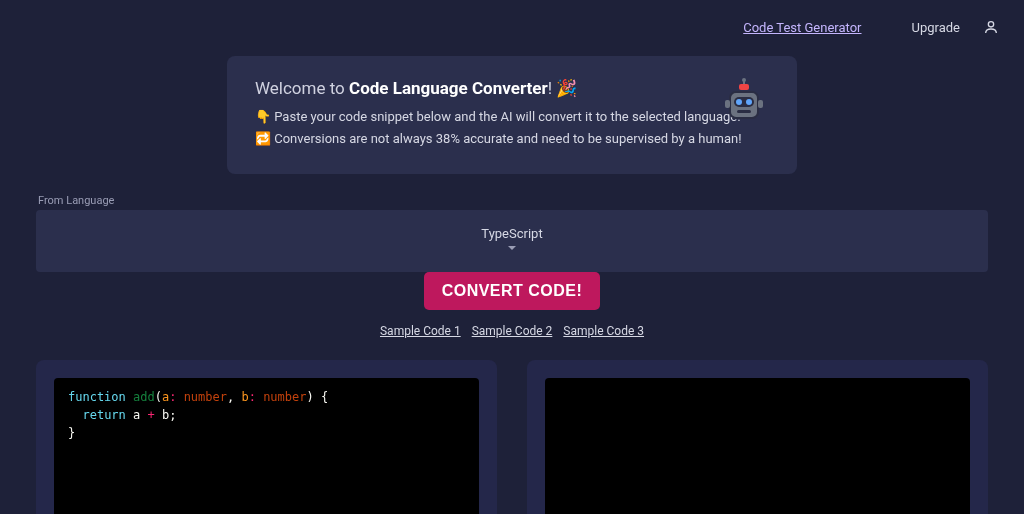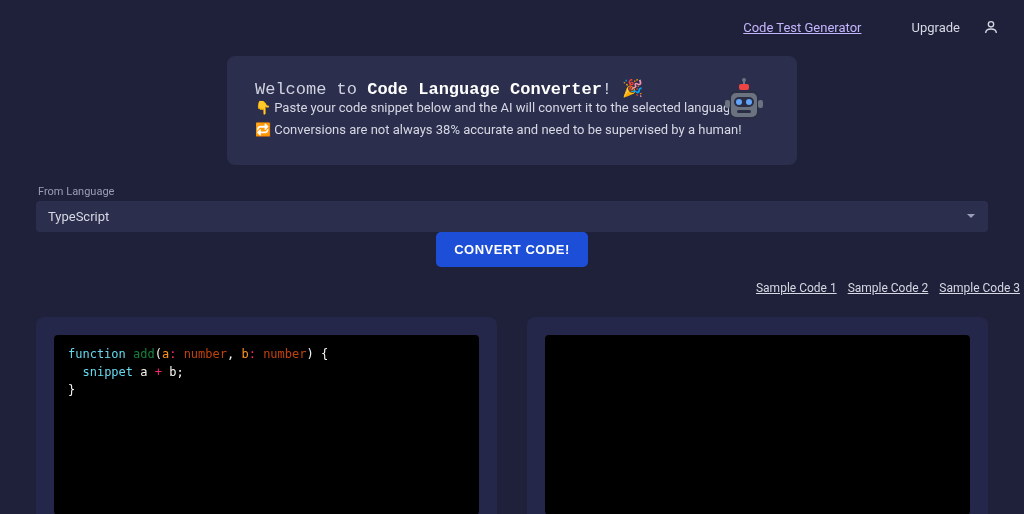--- a/index.html
+++ b/index.html
@@ -50,22 +50,22 @@
       background-color: #2b2f4d;
       border-radius: 8px;
       margin: 12px auto 20px;
       padding: 22px 28px 22px 28px;
       width: 570px;
       position: relative;
     }
     .welcome-title {
       font-size: 17px;
       font-weight: 400;
+      margin-bottom: 10px;
       color: #d0d2e0;
-      font-family: Liberation Mono, monospace;
     }
     .welcome-title strong {
       font-weight: 700;
       color: #ffffff;
     }
     .welcome-line {
       font-size: 13px;
       line-height: 1.4;
       margin-bottom: 4px;
       color: #d6d8e4;
@@ -89,48 +89,49 @@
     }
     .selector-label {
       font-size: 11px;
       color: #9a9db5;
       margin-bottom: 3px;
       padding-left: 2px;
     }
     .selector {
       background-color: #2b2f4d;
       border-radius: 4px;
-      padding: 8px 12px;
+      padding: 16px 12px;
       display: flex;
       justify-content: space-between;
       align-items: center;
       cursor: pointer;
       font-size: 13px;
       color: #d6d8e4;
+      flex-direction: column;
     }
     .dropdown-icon svg {
       width: 10px;
       height: 10px;
       fill: #9a9db5;
     }
     .convert-button {
       display: block;
       margin: 0 auto 14px;
-      background-color: #1d4ed8;
+      background-color: #be185d;
       color: #ffffff;
       border: none;
       padding: 10px 18px;
       border-radius: 5px;
-      font-size: 13px;
+      font-size: 16px;
       font-weight: 700;
       letter-spacing: 0.5px;
       cursor: pointer;
     }
     .sample-links {
-      text-align: right;
+      text-align: center;
       font-size: 12px;
       margin-bottom: 22px;
     }
     .sample-links a {
       color: #d6d8e4;
       text-decoration: underline;
       margin: 0 4px;
     }
     .editors {
       display: flex;
@@ -222,19 +223,19 @@
 
 <div class="sample-links">
   <a href="#">Sample Code 1</a>
   <a href="#">Sample Code 2</a>
   <a href="#">Sample Code 3</a>
 </div>
 
 <div class="editors">
   <div class="editor-card">
     <div class="code-area"><span class="tok-keyword">function</span><span class="tok-ws"> </span><span class="tok-func">add</span><span class="tok-punct">(</span><span class="tok-param">a</span><span class="tok-op">: </span><span class="tok-type">number</span><span class="tok-punct">, </span><span class="tok-param">b</span><span class="tok-op">: </span><span class="tok-type">number</span><span class="tok-punct">)</span><span class="tok-punct"> {</span>
-<span class="tok-ws">  </span><span class="tok-keyword">snippet</span><span class="tok-ws"> </span><span class="tok-ws">a</span><span class="tok-op"> + </span><span class="tok-ws">b</span><span class="tok-punct">;</span>
+<span class="tok-ws">  </span><span class="tok-keyword">return</span><span class="tok-ws"> </span><span class="tok-ws">a</span><span class="tok-op"> + </span><span class="tok-ws">b</span><span class="tok-punct">;</span>
 <span class="tok-punct">}</span></div>
   </div>
   <div class="editor-card">
     <div class="code-area"></div>
   </div>
 </div>
 
 </body></html>

